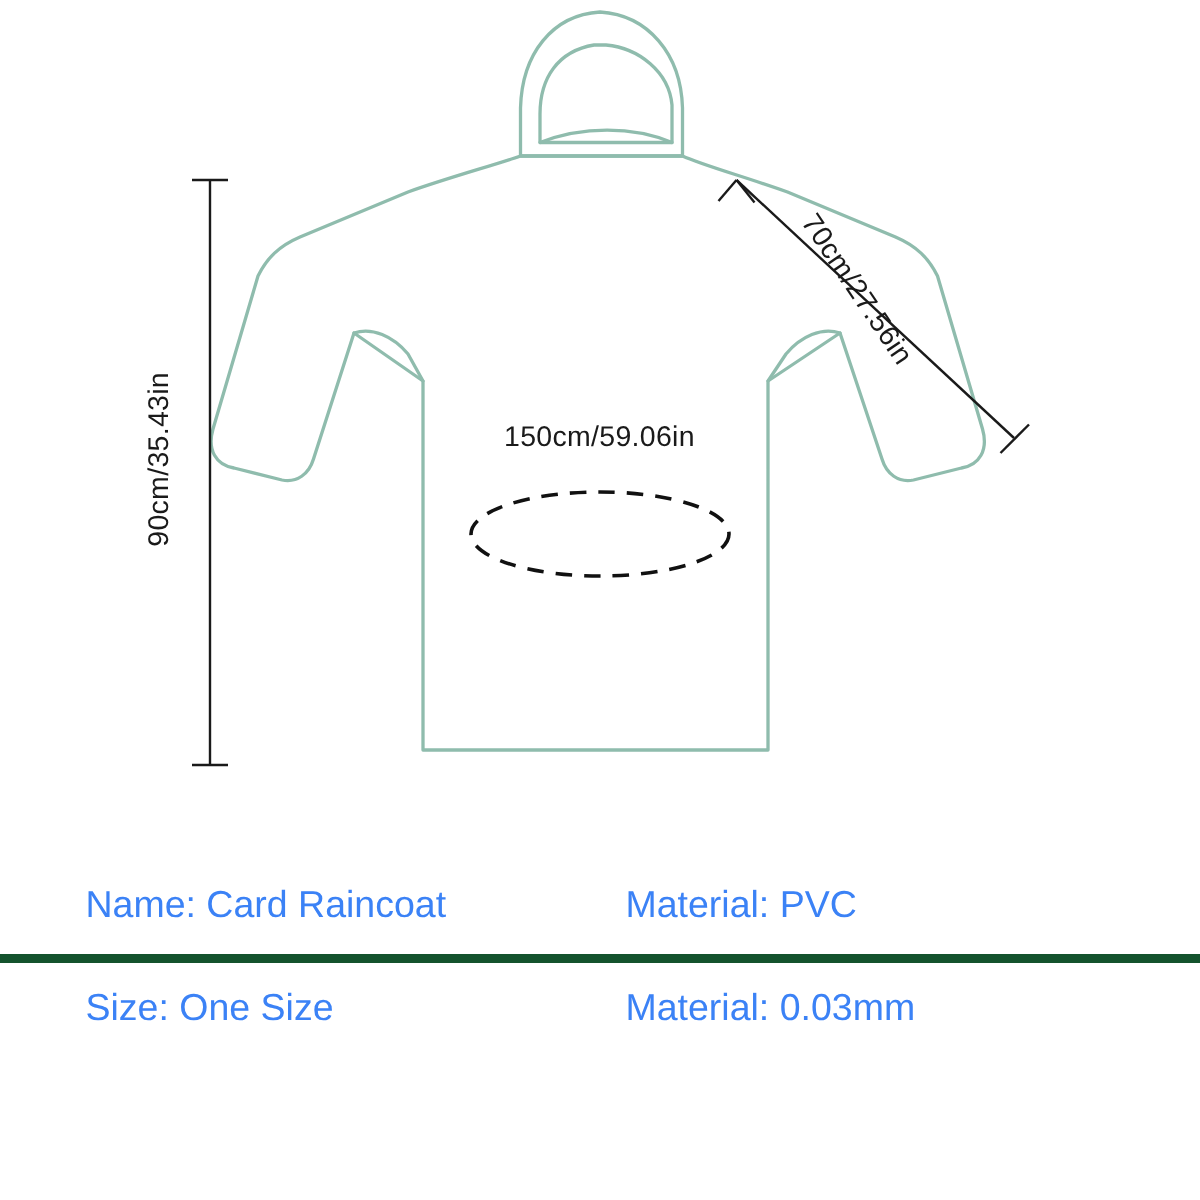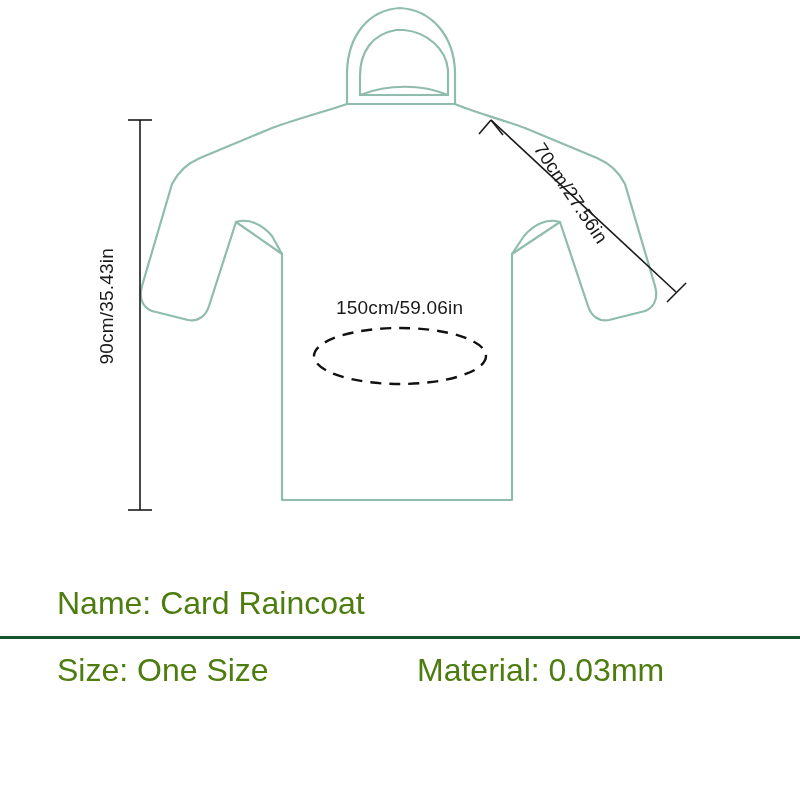--- a/index.html
+++ b/index.html
@@ -50,43 +50,43 @@
   
   #label-sleeve {
     left: 547px;
     top: 139px;
     transform-origin: 0 0;
     transform: rotate(56deg);
   }
 
   #label-waist {
     left: 336px;
-    top: 297px;
+    top: 281px;
   }
 
   
   #spec-table {
     position: absolute;
     left: 0;
     top: 570px;
     width: 800px;
   }
   .spec-row {
     display: flex;
     align-items: center;
     height: 66px;
     padding-left: 57px;
     box-sizing: border-box;
   }
   .spec-row + .spec-row {
-    border-top: 3px solid #14532d;
+    border-top: 6px solid #14532d;
   }
   .spec-cell {
-    font-size: 32px;
-    color: #4d7c0f;
+    font-size: 25px;
+    color: #3b82f6;
     white-space: nowrap;
   }
   .spec-cell.first {
     width: 360px;
   }
 </style>
 </head>
 <body>
 
 <div id="diagram-area">
@@ -150,20 +150,21 @@
 
   <div class="dim-label" id="label-sleeve">70cm/27.56in</div>
 
   <div class="dim-label" id="label-waist">150cm/59.06in</div>
 </div>
 
 <div id="spec-table">
 
   <div class="spec-row">
     <div class="spec-cell first">Name: Card Raincoat</div>
+    <div class="spec-cell">Material: PVC</div>
   </div>
 
   <div class="spec-row">
     <div class="spec-cell first">Size: One Size</div>
     <div class="spec-cell">Material: 0.03mm</div>
   </div>
 
 
 </div>
 

